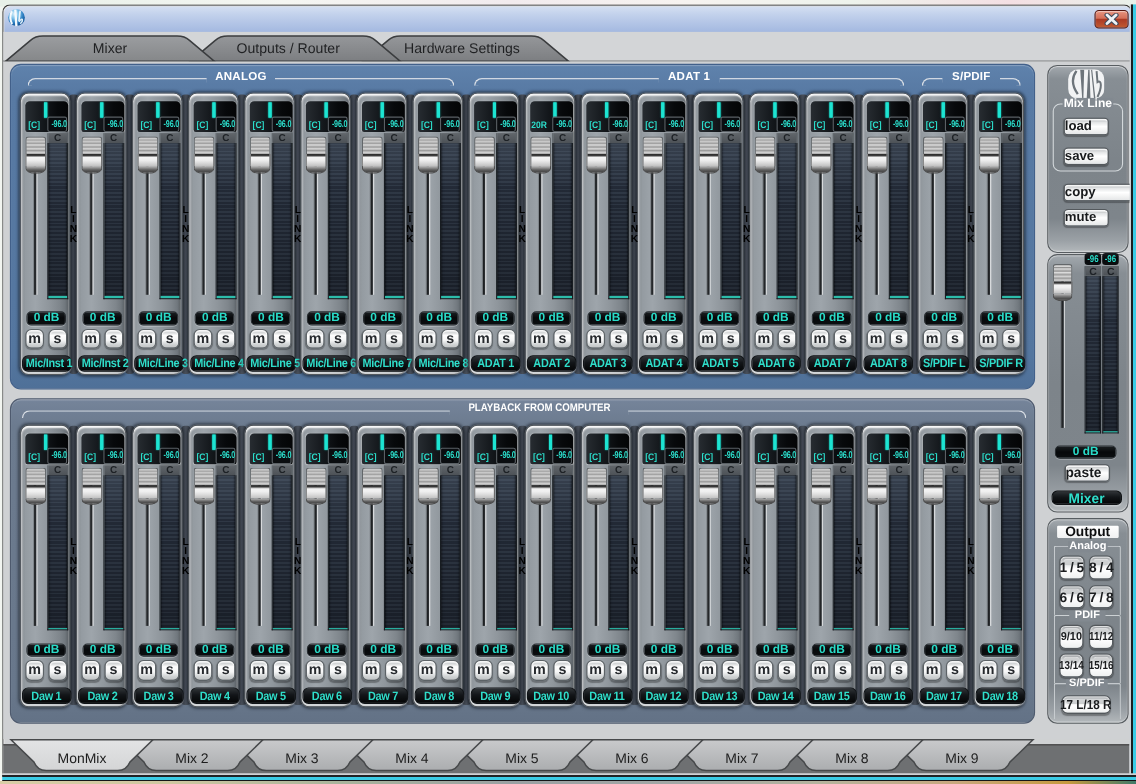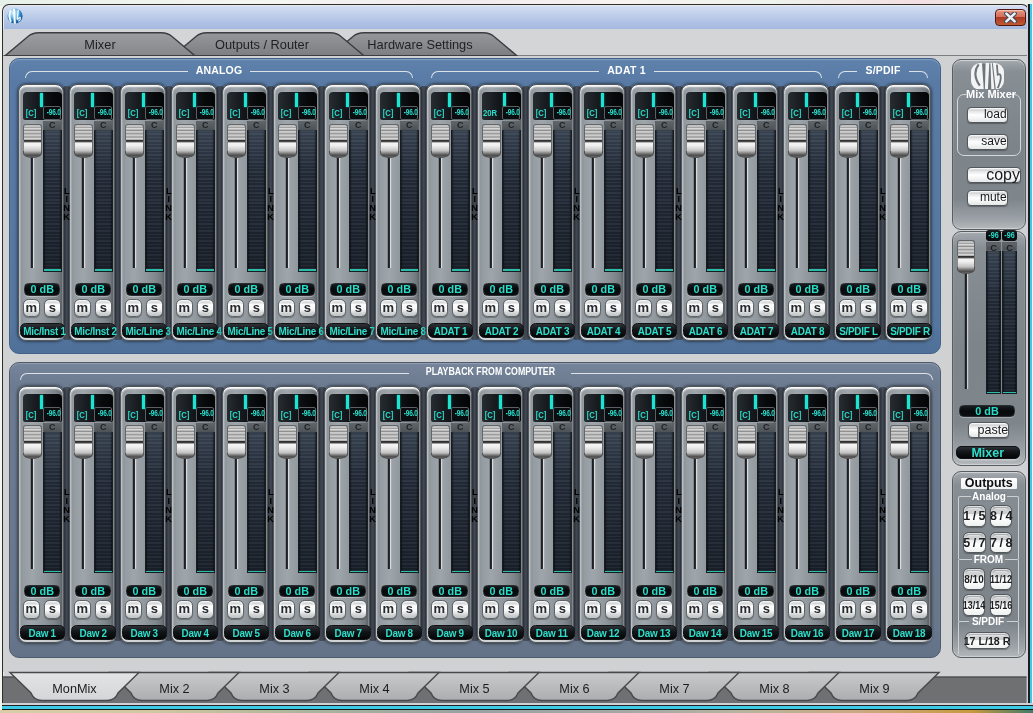--- a/index.html
+++ b/index.html
@@ -93,21 +93,21 @@
  background:linear-gradient(180deg,#2e3236 0%,#121518 45%,#040506 100%);
  box-shadow:0 1.5px 1px rgba(255,255,255,.35);
  color:#2fdeca;font-weight:bold;font-size:11px;line-height:14.2px;text-align:center;white-space:nowrap}
 .lbl span{display:inline-block;transform:scaleX(.9);letter-spacing:-.3px}
 .link{width:14px;margin-left:-7px;text-align:center;font-weight:bold;font-size:9.2px;line-height:8.9px;
  color:#000}
 
 .wbtn{border-radius:4px;border:1.4px solid #53585c;
  background:linear-gradient(180deg,#989c9f 0%,#e2e4e5 22%,#ffffff 50%,#f2f3f3 75%,#e4e6e7 100%);
  box-shadow:inset 0 1.5px 1px rgba(255,255,255,.95),0 1px 1px rgba(0,0,0,.3);
- color:#17191b;font-weight:normal;text-align:right}
+ color:#17191b;font-weight:bold;text-align:left}
 .blk{background:linear-gradient(180deg,#1a1e21,#07090b 50%,#0b0e10);border-radius:3px;
  color:#29dcc8;font-weight:bold;text-align:center}
 .gbx{border:1.4px solid #d3d8db;border-radius:7px}
 .glab{color:#fff;font-weight:bold;text-align:center;background:#828990;white-space:nowrap}
 .osec{border:1.4px solid #ccd1d4;border-bottom:none;border-radius:2px 2px 0 0}
 .ob{width:22.4px;height:21.6px;border-radius:5.5px;border:1.2px solid #53585c;position:absolute;white-space:nowrap;
  background:linear-gradient(180deg,#83878a 0%,#b4b7b9 12%,#dcdedf 28%,#ffffff 58%,#eef0f0 100%);
  box-shadow:inset 0 1px 1px rgba(255,255,255,.8),0 1px 1px rgba(0,0,0,.3);
  color:#1b1d1f;font-weight:bold;text-align:center}
 .ob i{position:absolute;left:3.2px;right:3.2px;top:2px;height:5.8px;border-radius:3px;font-style:normal;
@@ -920,71 +920,71 @@
 <div class="abs rp" style="top:59px;height:171px"></div>
 <svg class="abs" style="left:971px;top:63px" width="33" height="27" viewBox="0 0 33 27">
 <rect x="0" y="0" width="33" height="27" rx="9" fill="#f2f3f4"></rect>
 <path d="M7.6 1.4 C3.2 7.5,3.4 15,8.8 22.6" stroke="#6d747a" stroke-width="2.1" fill="none"></path>
 <path d="M11 0.3 L14.6 0.3 L13.9 26.4 L12.8 26.4 Z" fill="#6d747a"></path>
 <path d="M16.9 26.4 L20.3 26.4 L19.5 0.3 L18.3 0.3 Z" fill="#6d747a"></path>
 <path d="M21.9 0.3 L24.8 26.4 L23.5 26.4 L20.9 0.3 Z" fill="#6d747a"></path>
 <path d="M25.9 1.6 L26.7 11.6 C30.7 9.4,30.9 16.2,26.7 25.2" stroke="#6d747a" stroke-width="1.8" fill="none"></path>
 </svg>
 <div class="abs gbx" style="left:956.5px;top:94px;width:64px;height:62px"></div>
-<div class="abs glab" style="left:966px;top:88.5px;width:46px;font-size:11px;line-height:11px">Mix Mixer</div>
+<div class="abs glab" style="left:966px;top:88.5px;width:46px;font-size:11px;line-height:11px">Mix Line</div>
 <div class="abs wbtn" style="left:967px;top:107px;width:40.6px;height:15.6px;font-size:12px;line-height:13.5px">load</div>
 <div class="abs wbtn" style="left:967px;top:134px;width:40.6px;height:15.6px;font-size:12px;line-height:13.5px">save</div>
-<div class="abs wbtn" style="left:967px;top:167px;width:54px;height:15.6px;font-size:16px;line-height:13.5px">copy</div>
+<div class="abs wbtn" style="left:967px;top:167px;width:65px;height:15.6px;font-size:12px;line-height:13.5px">copy</div>
 <div class="abs wbtn" style="left:967px;top:190px;width:40.6px;height:15.6px;font-size:12px;line-height:13.5px">mute</div>
 <div class="abs rp" style="top:231px;height:235px"></div>
 <div class="abs blk" style="left:986.4px;top:230.4px;width:14.6px;height:11px;font-size:9px;line-height:10.5px"><em style="display:inline-block;font-style:normal;transform:scaleX(.8)">-96</em></div>
 <div class="abs blk" style="left:1002.2px;top:230.4px;width:15.2px;height:11px;font-size:9px;line-height:10.5px"><em style="display:inline-block;font-style:normal;transform:scaleX(.8)">-96</em></div>
 <div class="abs cb" style="left:986.4px;top:242.2px;width:14.6px;height:9px;position:absolute"></div>
 <div class="abs cb" style="left:1002.2px;top:242.2px;width:15.2px;height:9px;position:absolute"></div>
 <div class="abs" style="left:986.4px;top:241.8px;width:14.6px;height:9.6px;background:linear-gradient(180deg,#61666b,#4d5257);border:1.2px solid #5a6065;color:#1d2125;font-weight:bold;font-size:9.5px;line-height:9px;text-align:center">C</div>
 <div class="abs" style="left:1002.2px;top:241.8px;width:15.2px;height:9.6px;background:linear-gradient(180deg,#61666b,#4d5257);border:1.2px solid #5a6065;color:#1d2125;font-weight:bold;font-size:9.5px;line-height:9px;text-align:center">C</div>
 <div class="abs meter" style="left:986.4px;top:251.4px;width:14.6px;height:143px"></div>
 <div class="abs meter" style="left:1002.2px;top:251.4px;width:15.2px;height:143px"></div>
 <div class="abs track" style="left:964.6px;top:251px;height:137.5px"></div>
 <div class="abs th" style="left:956.5px;top:239.6px">
     <i class="t1"></i>
     <i class="t2"></i>
     <i class="t3"></i>
   </div>
 <div class="abs blk" style="left:959px;top:405px;width:56px;height:12.4px;border-radius:4.5px;border:1px solid #272c30;font-size:10.8px;line-height:11.5px;box-shadow:0 1px 0 rgba(255,255,255,.3)">0 dB</div>
 <div class="abs wbtn" style="left:967.6px;top:422px;width:41.6px;height:16.4px;font-size:12.5px;line-height:14.5px">paste</div>
 <div class="abs" style="left:956px;top:445.5px;width:63.5px;height:13.6px;border-radius:5px;border:1px solid #101316;background:linear-gradient(180deg,#2e3236 0%,#121518 45%,#040506 100%);box-shadow:0 1.5px 1px rgba(255,255,255,.35);color:#2fdeca;font-weight:bold;font-size:12.5px;line-height:12.6px;text-align:center">Mixer</div>
 <div class="abs rp" style="top:470.5px;height:187px"></div>
-<div class="abs" style="left:961px;top:477.5px;width:55.6px;height:11.4px;background:linear-gradient(180deg,#ffffff,#f0f1f2);border-radius:1px;color:#0d0e0f;font-weight:bold;font-size:12.5px;line-height:11px;text-align:center">Outputs</div>
+<div class="abs" style="left:961px;top:477.5px;width:55.6px;height:11.4px;background:linear-gradient(180deg,#ffffff,#f0f1f2);border-radius:1px;color:#0d0e0f;font-weight:bold;font-size:12.5px;line-height:11px;text-align:center">Output</div>
 <div class="abs osec" style="left:957.5px;top:496px;width:61px;height:62.5px"></div>
 <div class="abs glab" style="left:971px;top:491.5px;width:36px;font-size:10px;line-height:10px">Analog</div>
 <div class="abs osec" style="left:957.5px;top:558.5px;width:61px;height:62.5px"></div>
-<div class="abs glab" style="left:972px;top:554.5px;width:33px;font-size:10px;line-height:10px">FROM</div>
+<div class="abs glab" style="left:972px;top:554.5px;width:33px;font-size:10px;line-height:10px">PDIF</div>
 <div class="abs osec" style="left:957.5px;top:621px;width:61px;height:30px;border-left:none;border-right:none"></div>
 <div class="abs osec" style="left:957.5px;top:621px;width:61px;height:33px;border-top:none"></div>
 <div class="abs glab" style="left:969px;top:617px;width:38px;font-size:10px;line-height:10px">S/PDIF</div>
 <div class="abs ob" style="left:963.2px;top:505px;font-size:12.5px;line-height:21px">
     <i></i>
     <span style="position:absolute;left:50%;top:0;white-space:nowrap;transform:translateX(-50%) scaleX(1)">1 / 5</span>
   </div>
 <div class="abs ob" style="left:990px;top:505px;font-size:12.5px;line-height:21px">
     <i></i>
     <span style="position:absolute;left:50%;top:0;white-space:nowrap;transform:translateX(-50%) scaleX(1)">8 / 4</span>
   </div>
 <div class="abs ob" style="left:963.2px;top:531.5px;font-size:12.5px;line-height:21px">
     <i></i>
-    <span style="position:absolute;left:50%;top:0;white-space:nowrap;transform:translateX(-50%) scaleX(1)">5 / 7</span>
+    <span style="position:absolute;left:50%;top:0;white-space:nowrap;transform:translateX(-50%) scaleX(1)">6 / 6</span>
   </div>
 <div class="abs ob" style="left:990px;top:531.5px;font-size:12.5px;line-height:21px">
     <i></i>
     <span style="position:absolute;left:50%;top:0;white-space:nowrap;transform:translateX(-50%) scaleX(1)">7 / 8</span>
   </div>
 <div class="abs ob" style="left:962.8px;top:568px;font-size:10.5px;line-height:21px">
     <i></i>
-    <span style="position:absolute;left:50%;top:0;white-space:nowrap;transform:translateX(-50%) scaleX(0.95)">8/10</span>
+    <span style="position:absolute;left:50%;top:0;white-space:nowrap;transform:translateX(-50%) scaleX(0.95)">9/10</span>
   </div>
 <div class="abs ob" style="left:989.6px;top:568px;font-size:10.5px;line-height:21px">
     <i></i>
     <span style="position:absolute;left:50%;top:0;white-space:nowrap;transform:translateX(-50%) scaleX(0.85)">11/12</span>
   </div>
 <div class="abs ob" style="left:962.8px;top:594px;font-size:10.5px;line-height:21px">
     <i></i>
     <span style="position:absolute;left:50%;top:0;white-space:nowrap;transform:translateX(-50%) scaleX(0.85)">13/14</span>
   </div>
 <div class="abs ob" style="left:989.6px;top:594px;font-size:10.5px;line-height:21px">

